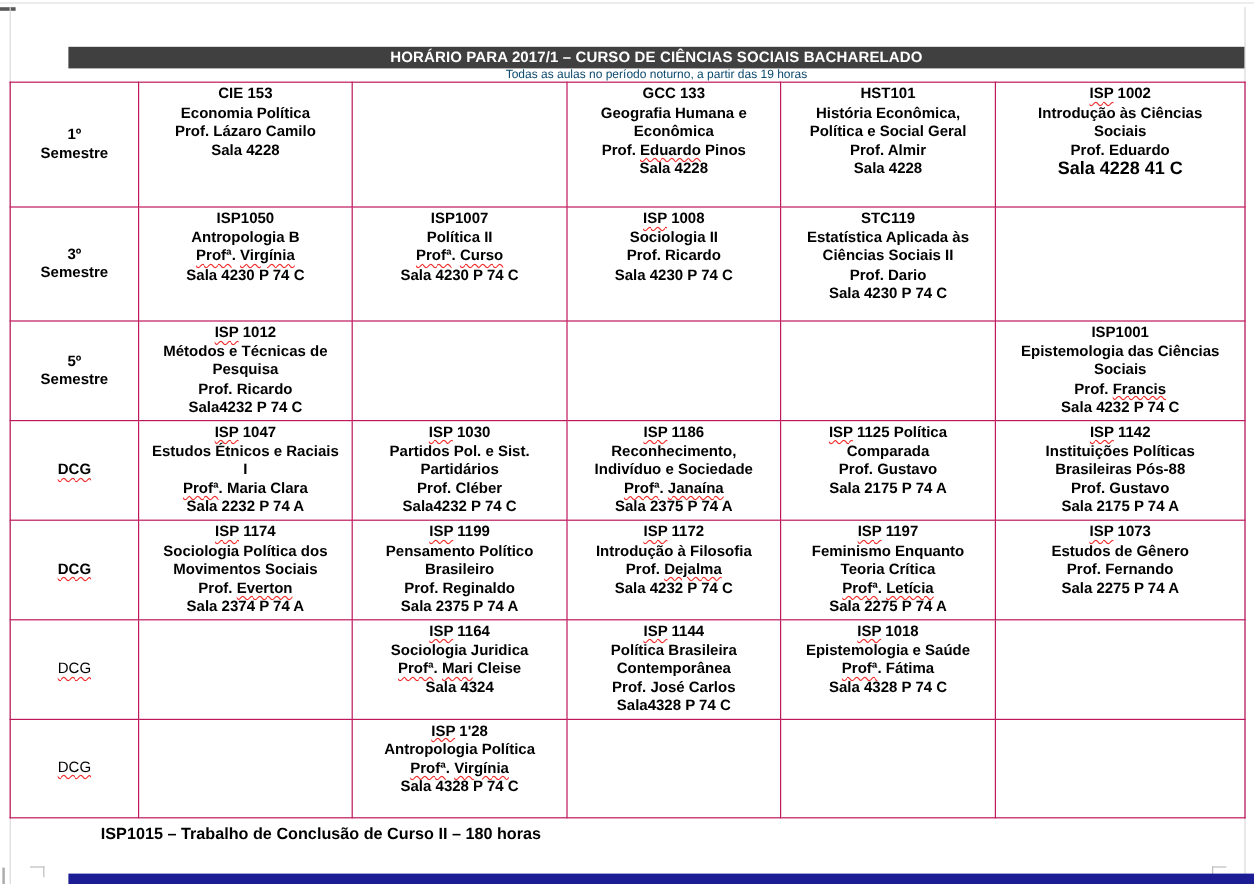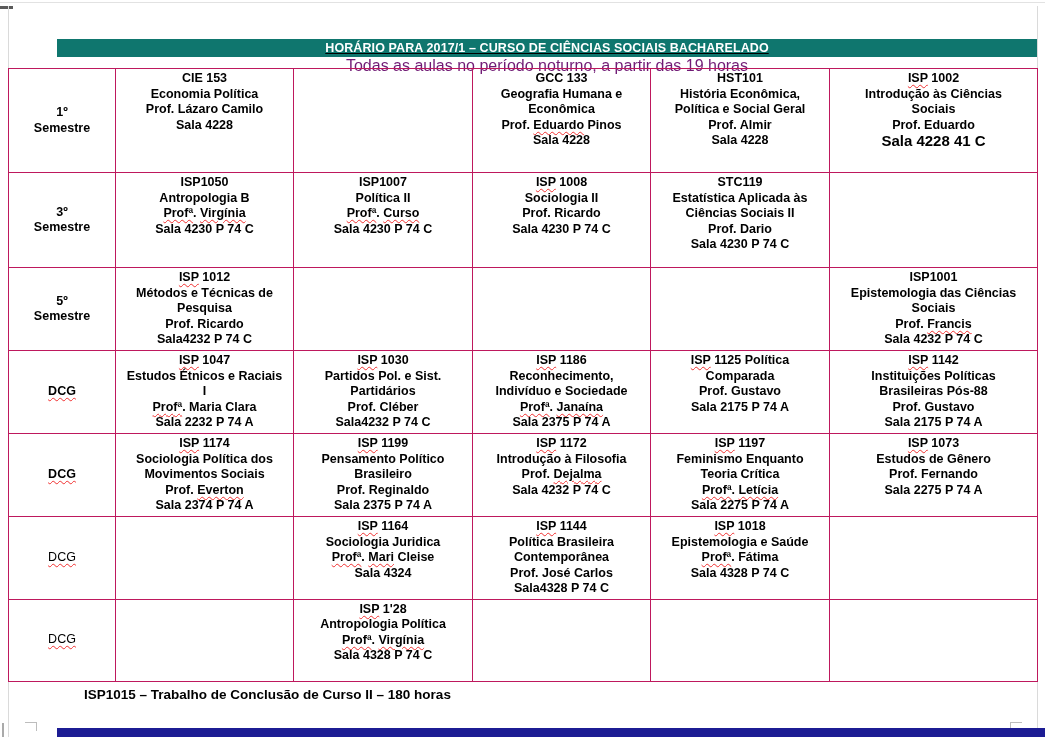--- a/index.html
+++ b/index.html
@@ -12,21 +12,21 @@
   .tick-bl{position:absolute;left:2px;bottom:0;width:2px;height:14px;background:#aaaaaa;}
   .mark-l{position:absolute;left:25px;top:722px;width:11px;height:8px;
           border-top:1px solid #bdbdbd;border-right:1px solid #bdbdbd;}
   .mark-r{position:absolute;left:1010px;top:722px;width:11px;height:8px;
           border-top:1px solid #bdbdbd;border-left:1px solid #bdbdbd;}
 
   .titlebar{position:absolute;left:57px;top:39px;width:980px;height:18px;
             display:flex;align-items:center;justify-content:center;}
   .titlebar .t{color:#ffffff;font-weight:bold;font-size:12.5px;letter-spacing:.1px;white-space:nowrap;}
   .subtitle{position:absolute;left:57px;top:57px;width:980px;text-align:center;
-            font-size:16px;color:#701a75;}
+            font-size:10px;color:#0c4a6e;}
 
   table.sched{position:absolute;left:8px;top:68px;width:1029px;
               border-collapse:collapse;table-layout:fixed;}
   table.sched td{border:1px solid #be185d;padding:2px 3px;text-align:center;
                  vertical-align:top;font-size:12.5px;font-weight:bold;
                  line-height:15.5px;overflow:hidden;}
   table.sched td.label{vertical-align:middle;margin-left:36px;}
   table.sched td.label.r{font-weight:normal;}
   tr:nth-child(1) td{height:99px;}
   tr:nth-child(2) td{height:90px;}
@@ -51,21 +51,21 @@
 
 <div class="page">
   <div class="top-rule"></div>
   <div class="dash-tl"></div>
   <div class="edge-left"></div>
   <div class="edge-right"></div>
   <div class="tick-bl"></div>
   <div class="mark-l"></div>
   <div class="mark-r"></div>
 
-  <div class="titlebar" style="background: #0f766e; text-decoration: underline;">
+  <div class="titlebar" style="background: #404040;">
     <span class="t">HORÁRIO PARA 2017/1 – CURSO DE CIÊNCIAS SOCIAIS BACHARELADO</span>
   </div>
   <div class="subtitle">Todas as aulas no período noturno, a partir das 19 horas</div>
 
   <table class="sched">
     <colgroup>
       <col style="width:107px">
         <col style="width:178px">
         <col style="width:179px">
       <col style="width:178px">

